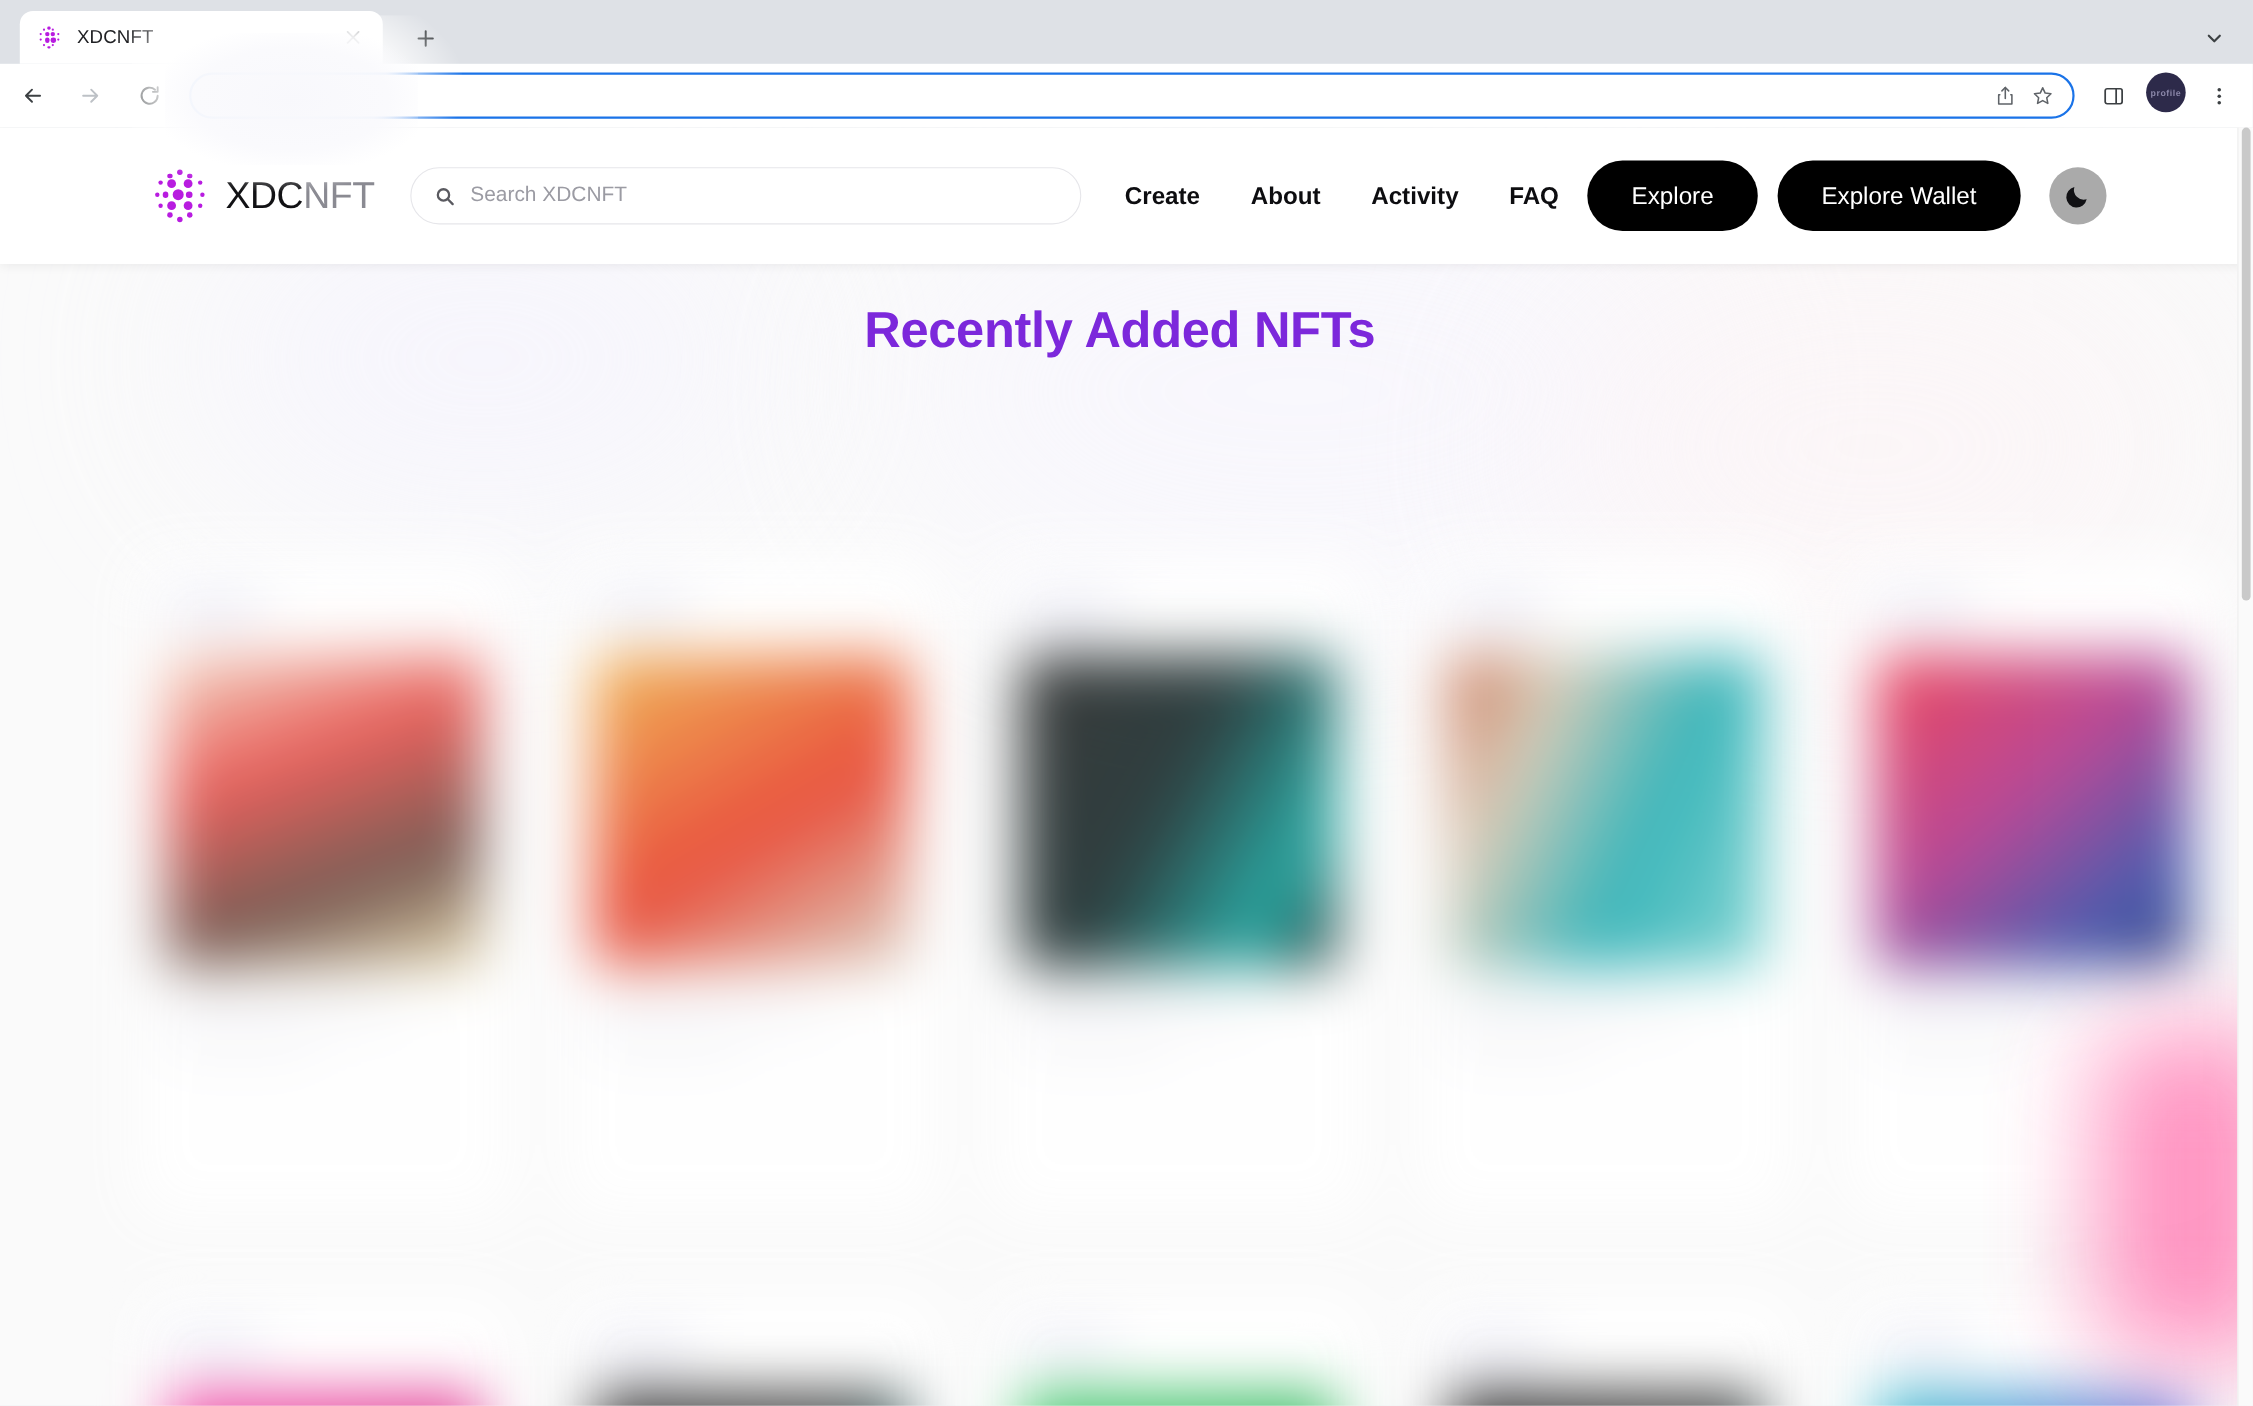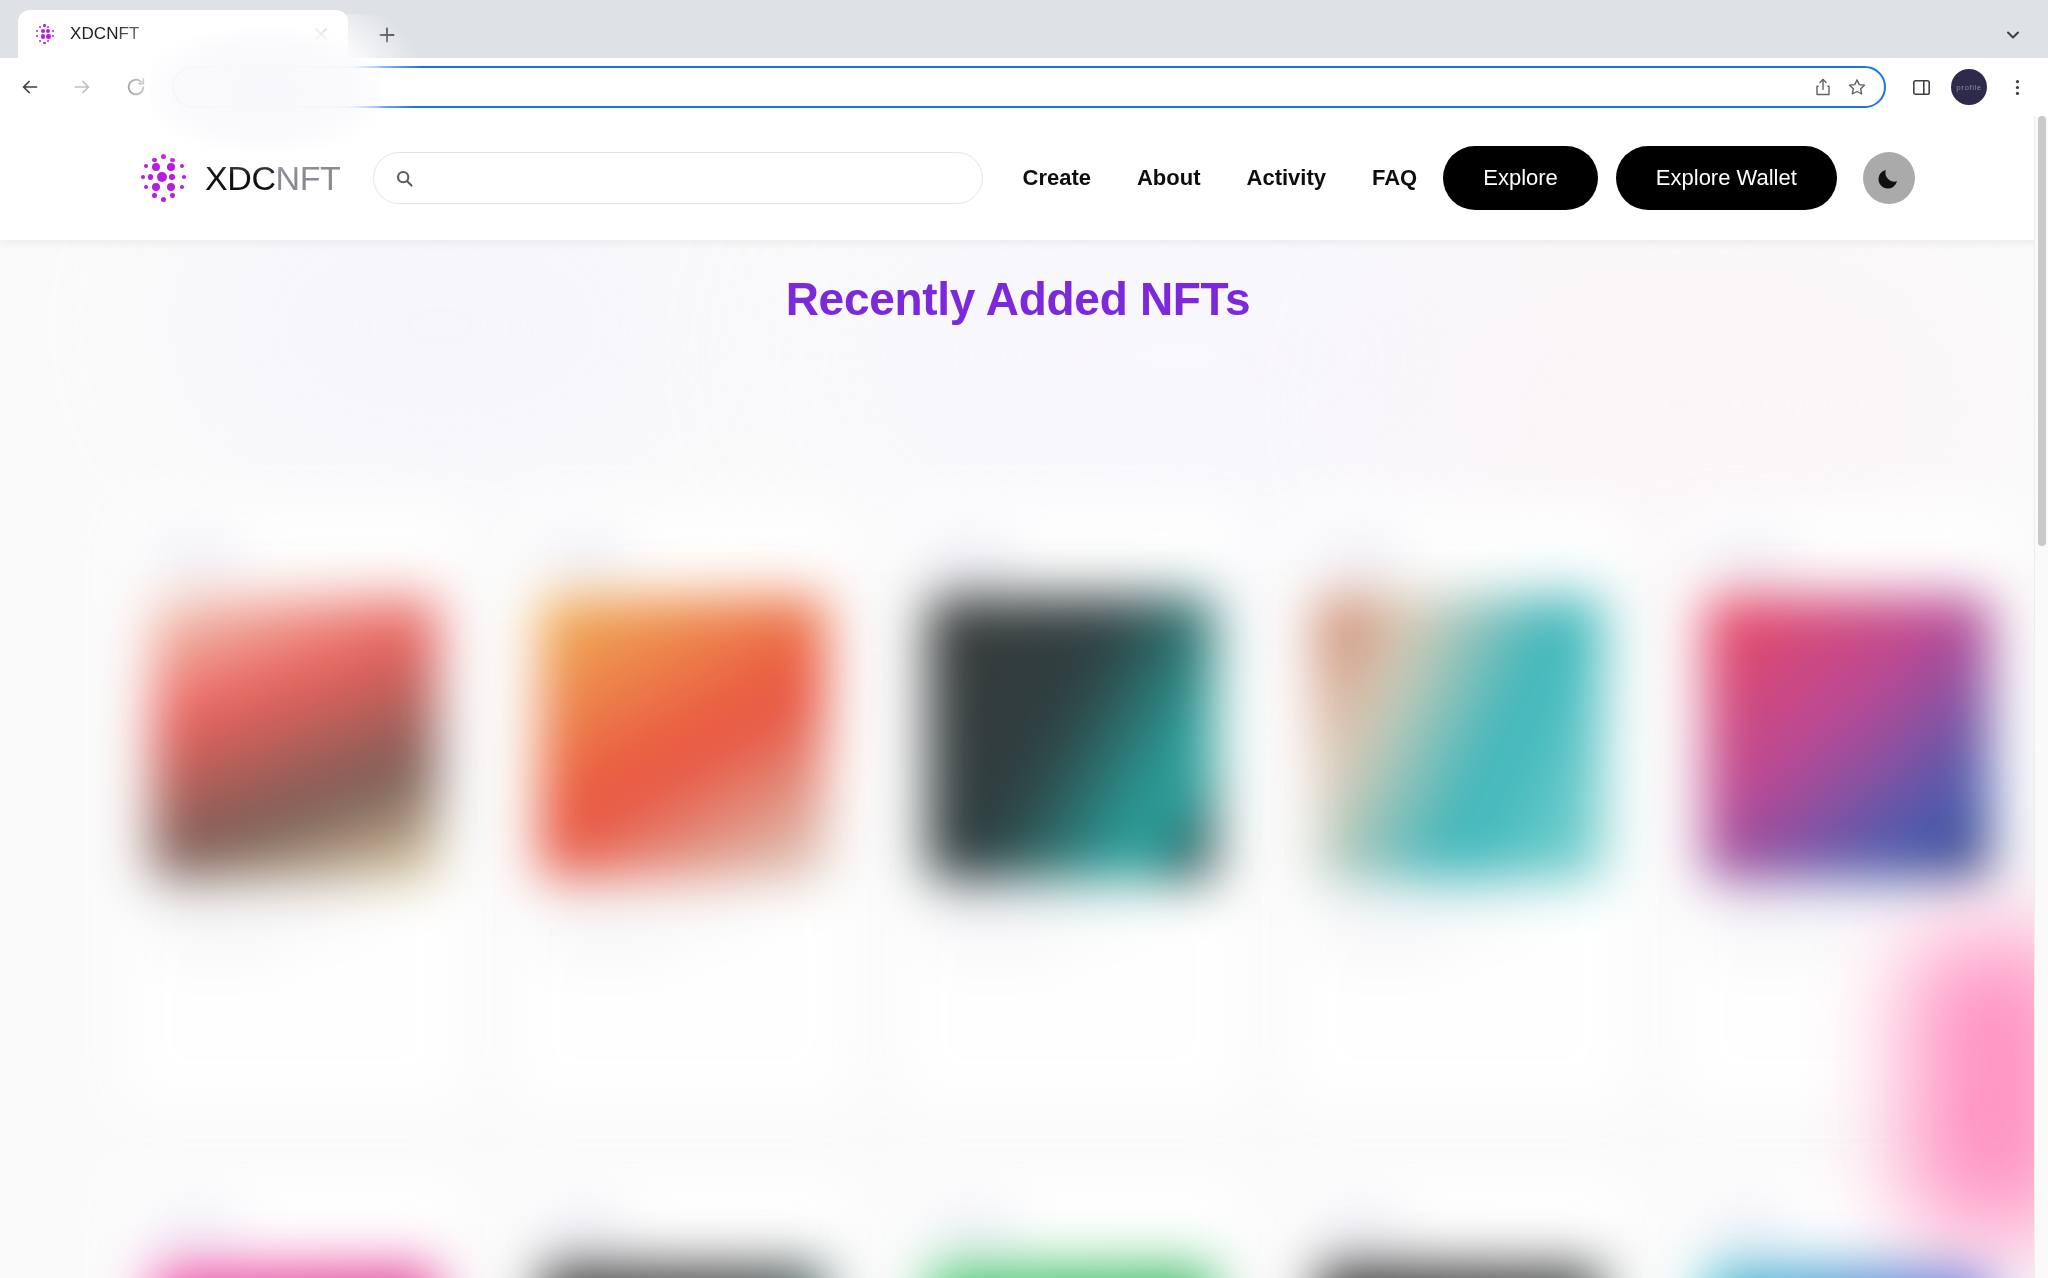--- a/index.html
+++ b/index.html
@@ -88,21 +88,21 @@
     font-size:16px; color:#202124;
     white-space:nowrap; overflow:hidden;
   }
   .omni-icon {
     width:34px; height:34px; flex:0 0 34px;
     display:flex; align-items:center; justify-content:center;
     color:#5f6368;
   }
   .omni-icon svg { width:20px; height:20px; }
 
-  .tb-right { display:flex; align-items:center; padding-right:8px; }
+  .tb-right { display:flex; align-items:flex-start; padding-right:8px;font-weight:bold; }
   .tb-btn {
     width:42px; height:42px; margin:0 2px;
     display:flex; align-items:center; justify-content:center;
     border-radius:50%; color:#3c4043;
   }
   .tb-btn svg { width:21px; height:21px; }
   .avatar-btn {
     width:36px; height:36px; margin:0 7px;
     border-radius:50%;
     background:#2d2a4a;
@@ -408,20 +408,21 @@
         </span>
       </div>
 
       <div class="searchbox">
         <span class="s-ico">
           <svg viewBox="0 0 20 20" fill="none" stroke="currentColor" stroke-width="2.2" stroke-linecap="round">
             <circle cx="8.6" cy="8.6" r="5.4"></circle>
               <path d="M12.8 12.8 L17.4 17.4"></path>
           </svg>
         </span>
+        <input type="text" placeholder="Search XDCNFT" style="">
       </div>
 
       <nav class="nav-links">
         <a href="#">Create</a>
         <a href="#">About</a>
         <a href="#">Activity</a>
         <a href="#">FAQ</a>
       </nav>
 
       <div class="hdr-actions">

